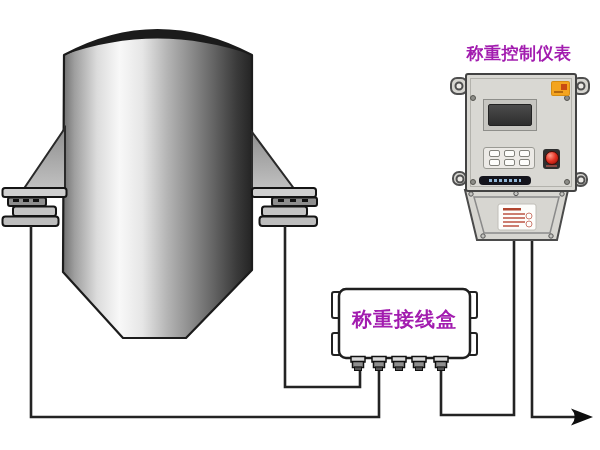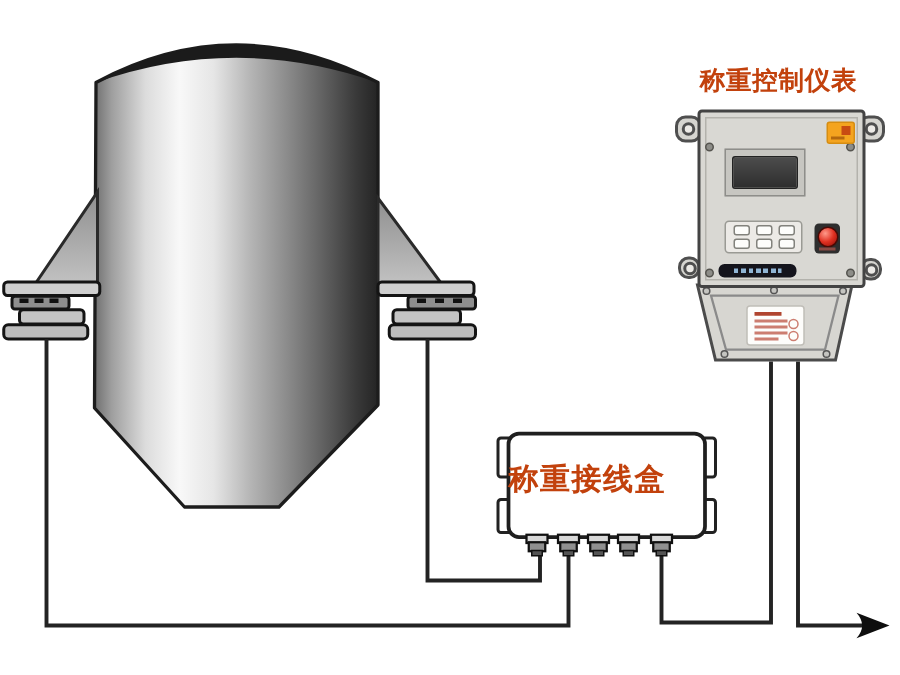--- a/index.html
+++ b/index.html
@@ -2,26 +2,26 @@
 <html><head>
 <meta charset="utf-8">
 <style>
   html,body{margin:0;padding:0;background:#fff;}
   .stage{
     position:relative;width:600px;height:450px;background:#ffffff;overflow:hidden;
     font-family:"Liberation Sans","DejaVu Sans",sans-serif;
   }
   .stage svg{position:absolute;left:0;top:0;}
   .diag-label{
-    position:absolute;color:#c2410c;font-weight:bold;white-space:nowrap;
+    position:absolute;color:#a21caf;font-weight:bold;white-space:nowrap;
     font-family:"DejaVu Sans","Liberation Sans",sans-serif;
   }
   .lbl-sensor{left:290px;top:151px;font-size:18px;letter-spacing:1px;}
   .lbl-controller{left:448px;top:42px;width:142px;text-align:center;font-size:17px;letter-spacing:0.5px;}
-  .lbl-junction{left:339px;top:306px;width:131px;font-size:20px;letter-spacing:1px;}
+  .lbl-junction{left:339px;top:306px;width:131px;text-align:center;font-size:20px;letter-spacing:1px;}
   
   .instrument{position:absolute;left:448px;top:70px;width:142px;height:120px;}
   .ear{
     position:absolute;background:#d6d5d0;border:2px solid #4f4f4f;border-radius:7px;
     width:14px;height:14px;
   }
   .ear .hole{
     position:absolute;left:50%;top:50%;transform:translate(-50%,-50%);
     width:5px;height:5px;border:2px solid #4f4f4f;border-radius:50%;background:#eceae6;
   }

